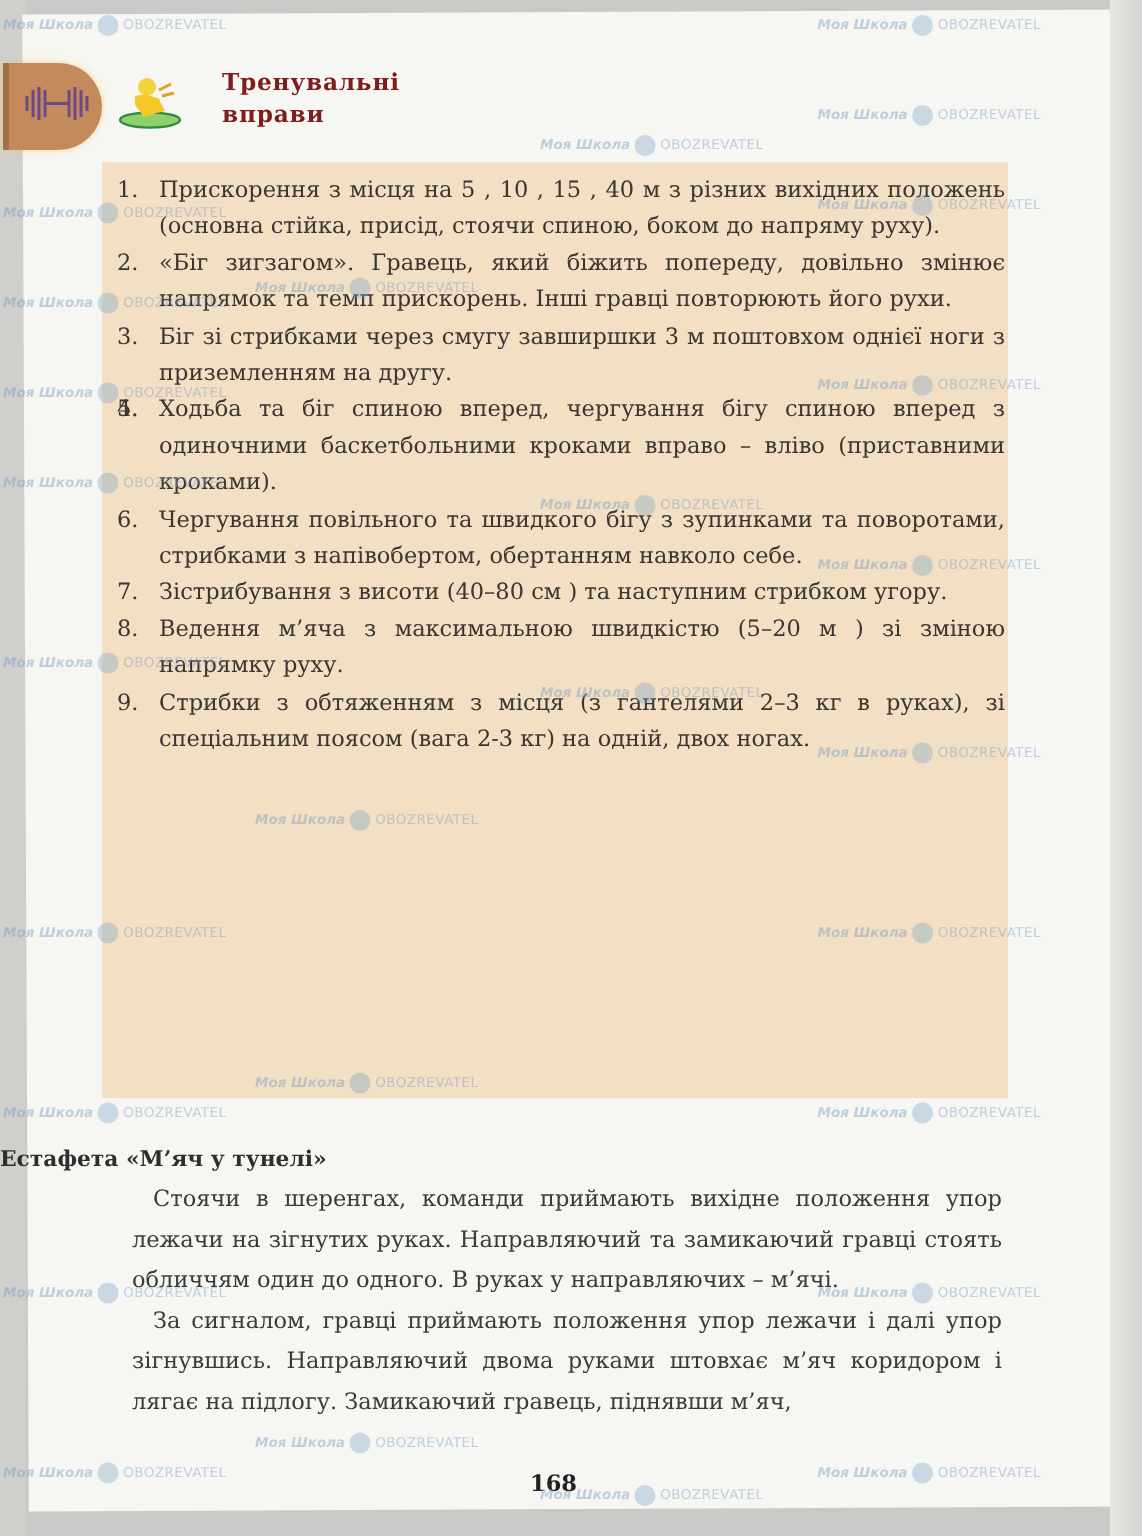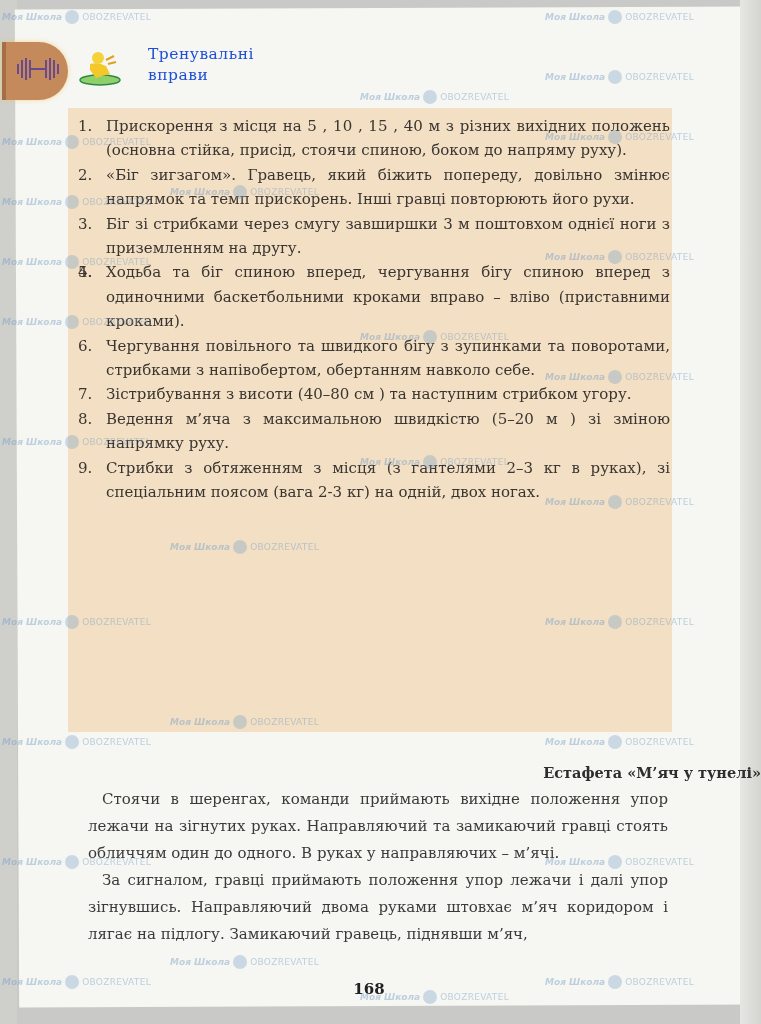--- a/index.html
+++ b/index.html
@@ -27,39 +27,39 @@
     background: #c58a5c; border-radius: 0 30px 30px 0;
     border-left: 4px solid #a56e45;
     box-shadow: 0 0 4px rgba(240,200,80,0.6);
   }
   .badge svg { position: absolute; left: 8px; top: 12px; }
   .runner {
     position: absolute; left: 76px; top: 50px; width: 46px; height: 36px;
   }
   .section-title {
     position: absolute; left: 148px; top: 44px;
-    font-family: "DejaVu Serif", serif; font-weight: normal;
-    font-size: 15.5px; line-height: 21px; color: #1d4ed8;
+    font-family: "DejaVu Serif", serif; font-weight: bold;
+    font-size: 15.5px; line-height: 21px; color: #7f1d1d;
     letter-spacing: 0.5px;
   }
   .ex-box {
     position: absolute; left: 68px; top: 108px; width: 604px; height: 624px;
     background: #f2dfc4;
   }
   .ex-list {
     position: absolute; left: 78px; top: 114px; width: 592px;
     margin: 0; padding: 0; list-style: none;
     font-size: 15px; line-height: 24.4px; color: #3a3530;
   }
   .ex-list li { position: relative; padding-left: 28px; text-align: justify; text-align-last: left; }
   .ex-list .num { position: absolute; left: 0; top: 0; }
   .ex-list li.wide { padding-left: 0; }
   .ex-list li.wide .num { position: static; display: inline-block; width: 46px; }
   .relay-title {
-    position: absolute; left: 0; top: 764px; width: 761px; text-align: right;
+    position: absolute; left: 0; top: 764px; width: 761px; text-align: left;
     font-weight: bold; font-size: 14.5px; color: #2e2e2e;
   }
   .relay-text {
     position: absolute; left: 88px; top: 786px; width: 580px;
     font-size: 15px; line-height: 27px; color: #3a3a3a;
     margin: 0;
   }
   .relay-text p { margin: 0; text-indent: 14px; text-align: justify; }
   .page-number {
     position: absolute; left: 0; top: 980px; width: 738px; text-align: center;

